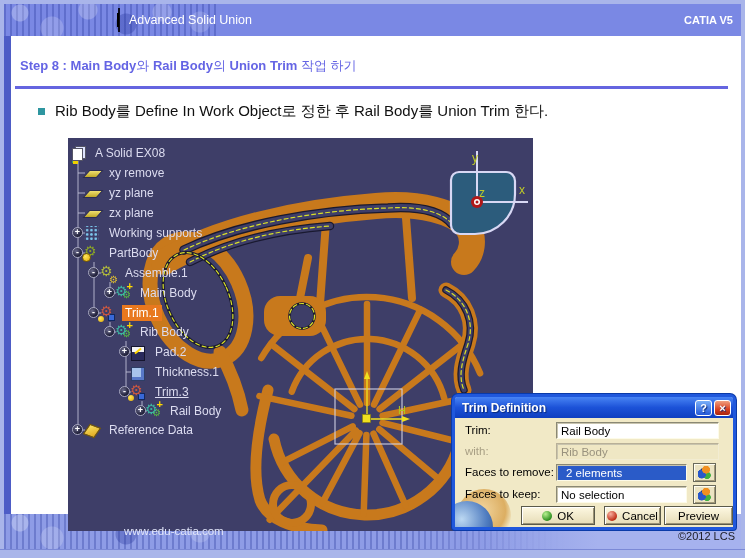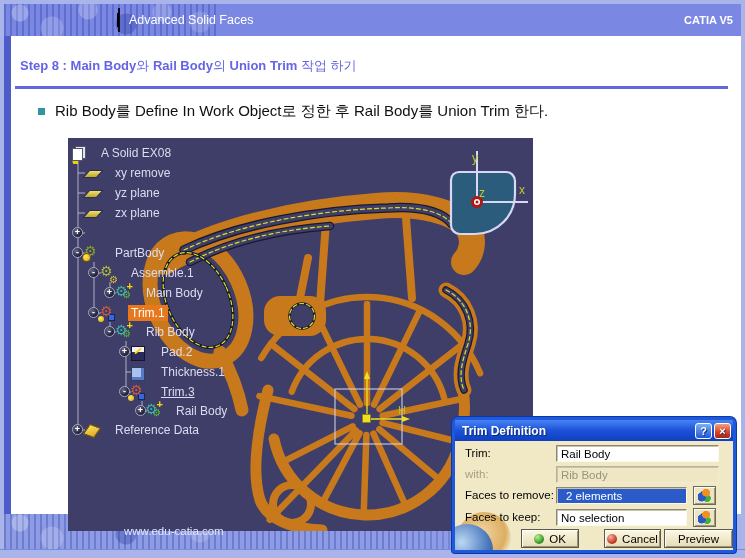--- a/index.html
+++ b/index.html
@@ -46,21 +46,21 @@
   .step-title .b { font-weight:bold; }
   .title-underline { position:absolute; left:15px; top:86px; width:713px; height:3px; background:#6565e0; }
   .bullet-row { position:absolute; left:38px; top:102px; display:flex; align-items:flex-start; }
   .bullet-sq { width:7px; height:7px; background:#2e96a0; margin-top:6px; margin-right:10px; flex:none; }
   .bullet-text { font-size:15px; font-weight:normal; color:#101010; white-space:nowrap; }
 
   
   .viewport { position:absolute; left:68px; top:138px; width:465px; height:393px; background:#3e3e68; overflow:hidden; z-index:2; }
   .viewport svg { position:absolute; left:0; top:0; }
 
-  .trow { position:absolute; height:18px; display:flex; align-items:center; gap:13px; white-space:nowrap;justify-content:flex-end; }
+  .trow { position:absolute; height:18px; display:flex; align-items:center; gap:7px; white-space:nowrap;justify-content:flex-end; }
   .tlabel { color:#dcdcf0; font-size:12px; padding:1px 3px; }
   .tlabel.hl { background:#e8781e; color:#ffffff; }
   .tlabel.ul { text-decoration:underline; }
 
   .exp { position:absolute; width:11px; height:11px; border-radius:50%;
     background:radial-gradient(circle at 35% 35%, #6a6a8c, #16162e 75%);
     border:1px solid #a8a8c0; color:#fff; font-size:9px; line-height:8px; text-align:center; font-weight:bold; z-index:3; }
   .exp.plus::after { content:"+"; } .exp.minus::after { content:"-"; }
 
   
@@ -84,21 +84,21 @@
   .ic-trim::before { content:""; position:absolute; right:0; bottom:0; width:5px; height:5px; background:#3868d8; border:1px solid #102860; }
   .ic-trim::after { content:""; position:absolute; left:-2px; bottom:-1px; width:6px; height:6px; border-radius:50%;
     background:radial-gradient(circle at 35% 35%, #ffe860, #e0a800); }
   .ic-pad::before { content:""; position:absolute; left:1px; top:1px; width:12px; height:13px; background:linear-gradient(180deg,#f2f2f6 40%, #2a2a5c 40%); border:1px solid #15152e; }
   .ic-pad::after { content:""; position:absolute; left:4px; top:5px; width:8px; height:2px; background:#ffd400; transform:rotate(-40deg); }
   .ic-thick::before { content:""; position:absolute; left:1px; top:2px; width:12px; height:12px; background:#a8c4ec; border:1px solid #2e3e66; box-shadow:inset -3px -3px 0 #5878c8; }
   .ic-ref::before { content:""; position:absolute; left:2px; top:2px; width:10px; height:10px; background:linear-gradient(135deg,#f8e060,#e0a820); border:1px solid #7a5c00; transform:rotate(20deg) skewX(-15deg); }
 
   
   .dialog { position:absolute; left:452px; top:394px; width:284px; height:136px; z-index:5;
-    border:3px solid #2058dc; border-radius:6px 6px 3px 3px; background:#f1e9c6; box-shadow:0 0 0 1px #0a3aa8;margin-top:23px; }
+    border:3px solid #2058dc; border-radius:6px 6px 3px 3px; background:#f1e9c6; box-shadow:0 0 0 1px #0a3aa8; }
   .dlg-title { position:relative; height:21px; display:flex; align-items:center; padding-left:7px;
     background:linear-gradient(180deg,#4884f4 0%, #1c52d8 50%, #0f3fc0 100%);
     color:#ffffff; font-size:12px; font-weight:bold; text-shadow:1px 1px 1px #0a2a7a; border-radius:2px 2px 0 0; }
   .dlg-btn { width:17px; height:16px; border-radius:3px; border:1px solid #ffffff; color:#fff;
     display:flex; align-items:center; justify-content:center; font-size:11px; font-weight:bold; margin-right:2px; }
   .dlg-btn.help { margin-left:auto; background:linear-gradient(180deg,#7ab0f8,#2458d8); }
   .dlg-btn.close { background:linear-gradient(180deg,#f0a080,#d84020 60%, #a82410); }
   .dlg-body { position:relative; height:109px; overflow:hidden; }
   .sphere-tan { position:absolute; left:2px; bottom:-16px; width:54px; height:54px; border-radius:50%;
     background:radial-gradient(circle at 45% 40%, #f2d6a0, #dcae62 55%, rgba(220,174,98,0) 72%); }
@@ -129,21 +129,21 @@
 </style>
 </head>
 <body>
 
 <div class="slide">
   <div class="content-bg"></div>
 
   <div class="topbar">
     <div class="deco-strip"></div>
     <div class="hdr-sep"></div>
-    <div class="hdr-title">Advanced Solid Faces</div>
+    <div class="hdr-title">Advanced Solid Union</div>
     <div class="hdr-brand">CATIA V5</div>
   </div>
   <div class="leftbar"></div>
 
   <div class="step-title"><span class="b">Step 8 : Main Body</span><span>와</span><span class="b"> Rail Body</span><span>의</span><span class="b"> Union Trim</span><span> 작업 하기</span></div>
   <div class="title-underline"></div>
 
   <div class="bullet-row">
     <span class="bullet-sq"></span>
     <span class="bullet-text">Rib Body를 Define In Work Object로 정한 후 Rail Body를 Union Trim 한다.</span>
@@ -243,20 +243,24 @@
       <span class="tlabel">xy remove</span>
     </div>
     <div class="trow" style="top:46px;left:16px">
       <span class="ic ic-plane"></span>
       <span class="tlabel">yz plane</span>
     </div>
     <div class="trow" style="top:66px;left:16px">
       <span class="ic ic-plane"></span>
       <span class="tlabel">zx plane</span>
     </div>
+    <div class="trow" style="top:86px;left:16px">
+      <span class="ic ic-grid"></span>
+      <span class="tlabel">Working supports</span>
+    </div>
     <div class="trow" style="top:106px;left:16px">
       <span class="ic ic-partbody">
           <span class="gear">⚙</span>
         </span>
       <span class="tlabel">PartBody</span>
     </div>
     <div class="trow" style="top:126px;left:32px">
       <span class="ic ic-asm">
           <span class="gear">⚙</span>
         </span>
@@ -332,21 +336,21 @@
           </span>
       </div>
       <div class="drow" style="top:68px">
         <span class="dlabel">Faces to keep:</span>
         <span class="dfield" style="left:101px;width:131px">No selection</span>
         <span class="picker" style="left:238px">
             <span class="picker-glyph"></span>
           </span>
       </div>
 
-      <div class="dbtn" style="left:66px;width:58px;top:88px">
+      <div class="dbtn" style="left:66px;width:74px;top:88px">
         <span class="dot g"></span>
         <span>OK</span>
       </div>
       <div class="dbtn" style="left:149px;width:57px;top:88px">
         <span class="dot r"></span>
         <span>Cancel</span>
       </div>
       <div class="dbtn" style="left:209px;width:69px;top:88px">
         <span>Preview</span>
       </div>

